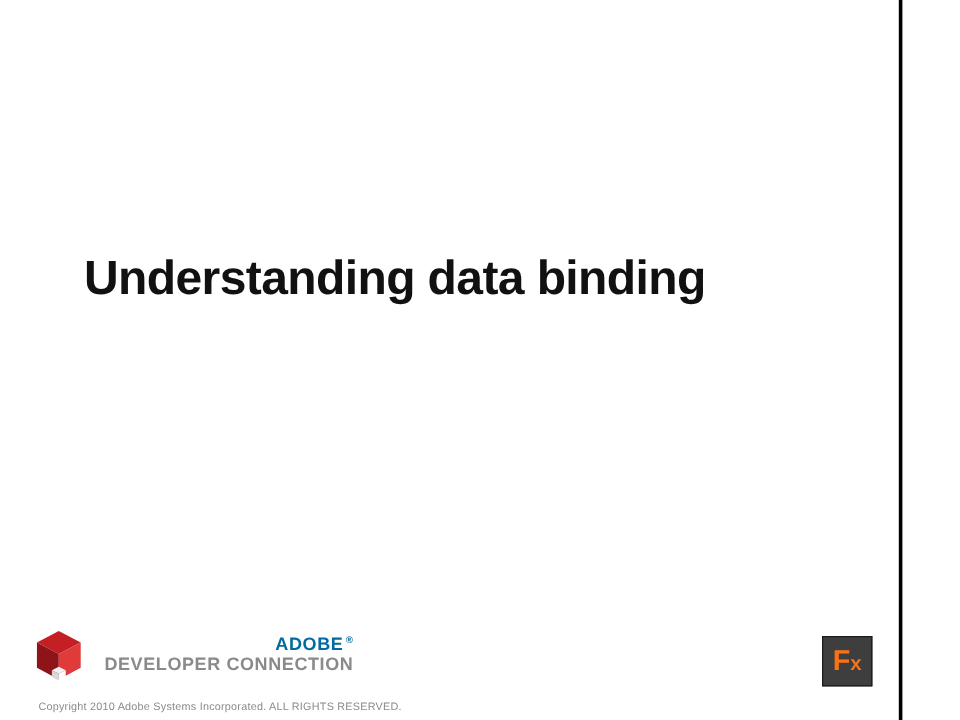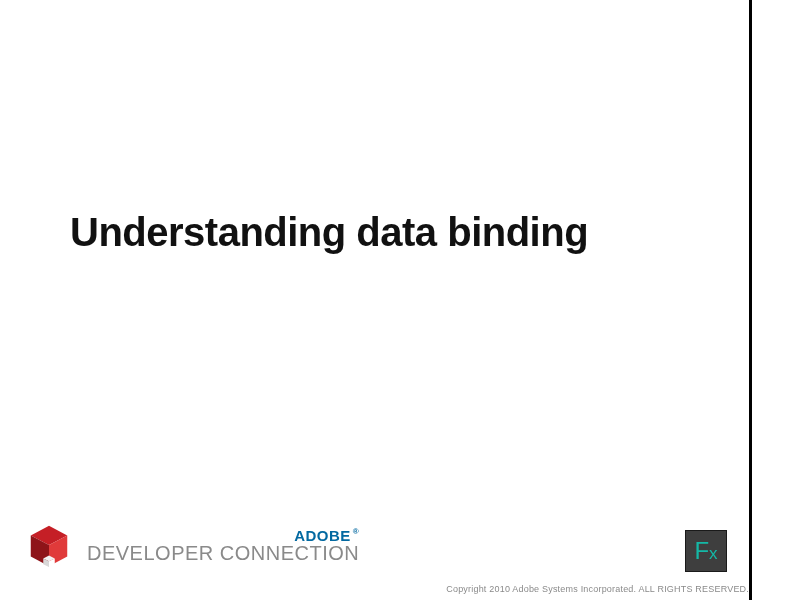--- a/index.html
+++ b/index.html
@@ -54,52 +54,53 @@
     letter-spacing: 0.5px;
     color: #0369a1;
     text-align: right;
   }
   .logo-text .brand .reg {
     font-size: 8px;
     vertical-align: top;
     margin-left: 2px;
   }
   .logo-text .sub {
-    font-size: 20px;
-    font-weight: 400;
+    font-size: 15px;
+    font-weight: 700;
     letter-spacing: 0.5px;
     color: #8a8a8a;
   }
   .copyright {
     position: absolute;
     bottom: 6px;
     width: 100%;
-    text-align: right;
+    text-align: left;
     font-size: 9px;
     color: #8a8a8a;
     letter-spacing: 0.2px;
+    padding-left: 32px;
   }
   .fx-badge {
     position: absolute;
     right: 22px;
     bottom: 28px;
     width: 42px;
     height: 42px;
     background: #3e3e3e;
     border: 1px solid #1a1a1a;
     box-sizing: border-box;
     display: flex;
     align-items: center;
     justify-content: center;
   }
   .fx-badge .fx {
     font-family: "Arial", sans-serif;
     font-size: 24px;
-    font-weight: 400;
-    color: #14b8a6;
+    font-weight: 700;
+    color: #f97316;
   }
   .fx-badge .fx .x {
     font-size: 17px;
     vertical-align: baseline;
   }
   .cube-svg {
     width: 48px;
     height: 48px;
     display: block;
   }

